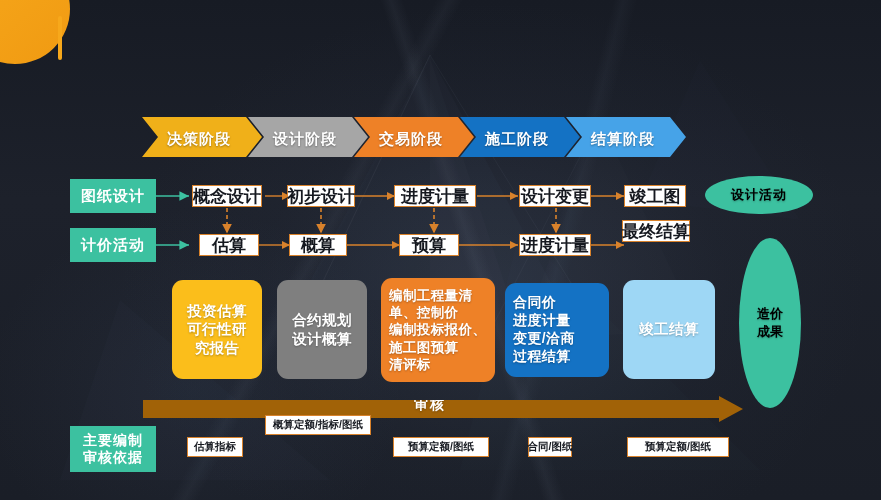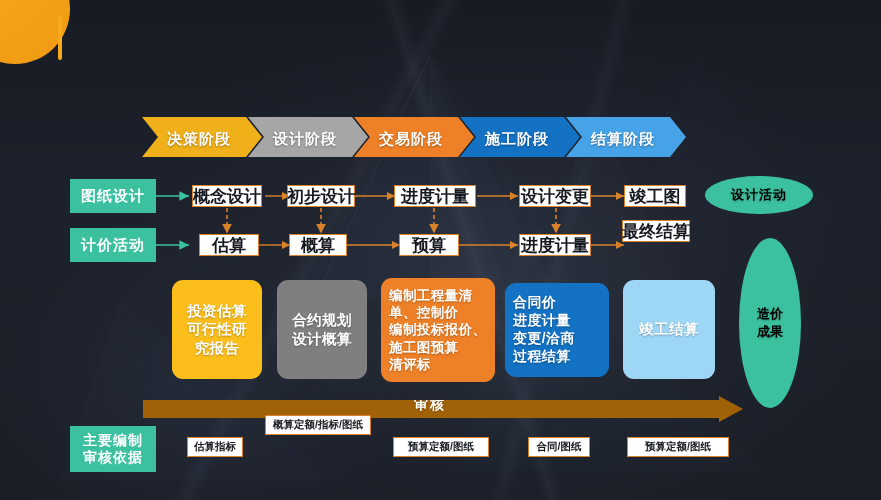--- a/index.html
+++ b/index.html
@@ -307,16 +307,16 @@
     <span>成果</span>
   </div>
 
   <div id="audit-arrow">
     <span id="audit-label">审核</span>
   </div>
 
   <div class="basisbox" style="left:187px; top:437px; width:56px;">估算指标</div>
   <div class="basisbox" style="left:265px; top:415px; width:106px;">概算定额/指标/图纸</div>
   <div class="basisbox" style="left:393px; top:437px; width:96px;">预算定额/图纸</div>
-  <div class="basisbox" style="left:528px; top:437px; width:62px;">合同/图纸</div>
+  <div class="basisbox" style="left:528px; top:437px; width:44px;">合同/图纸</div>
   <div class="basisbox" style="left:627px; top:437px; width:102px;">预算定额/图纸</div>
 
 </div>
 
 </body></html>

